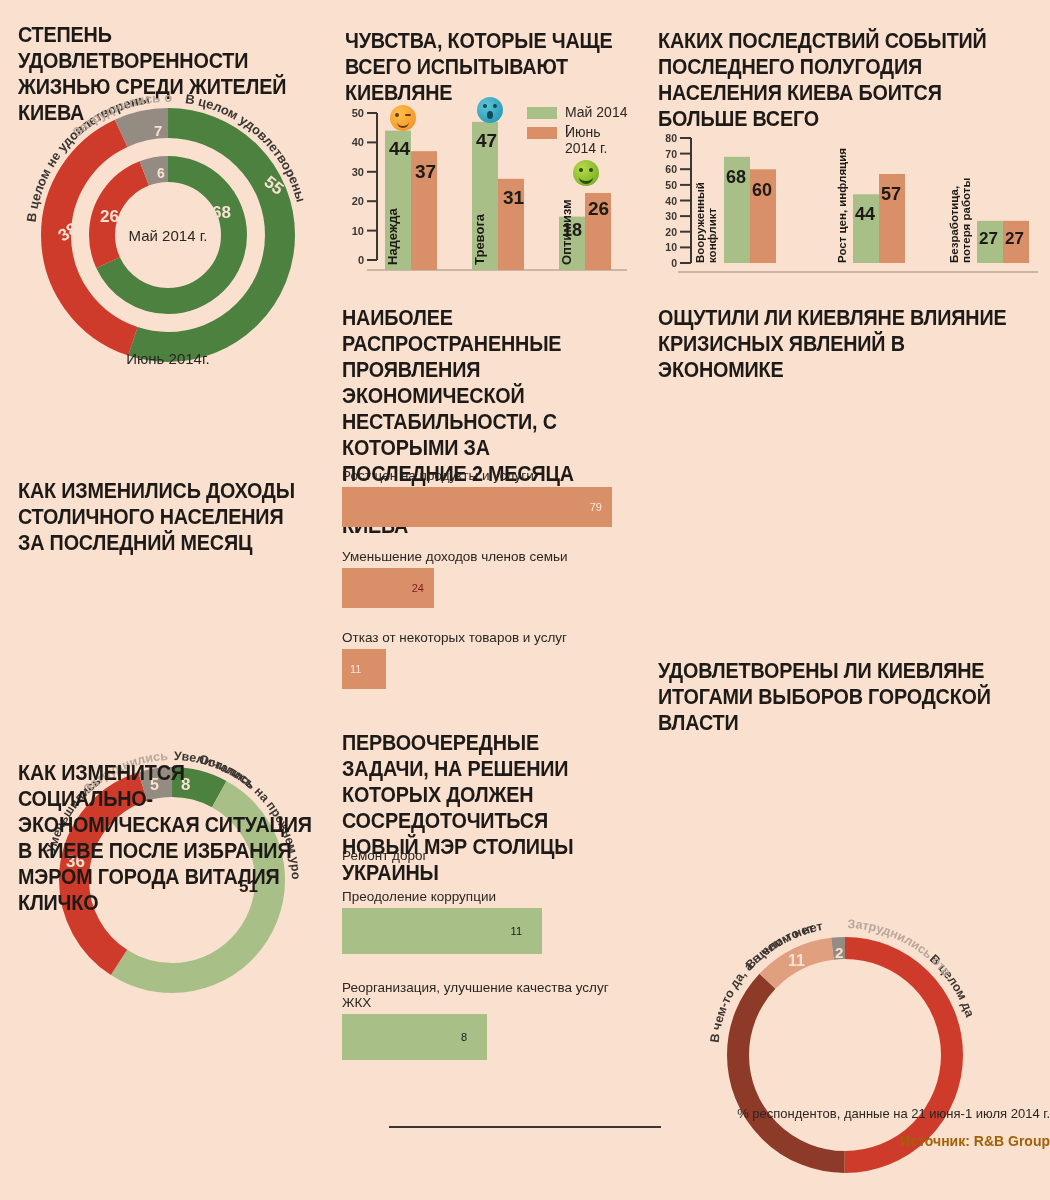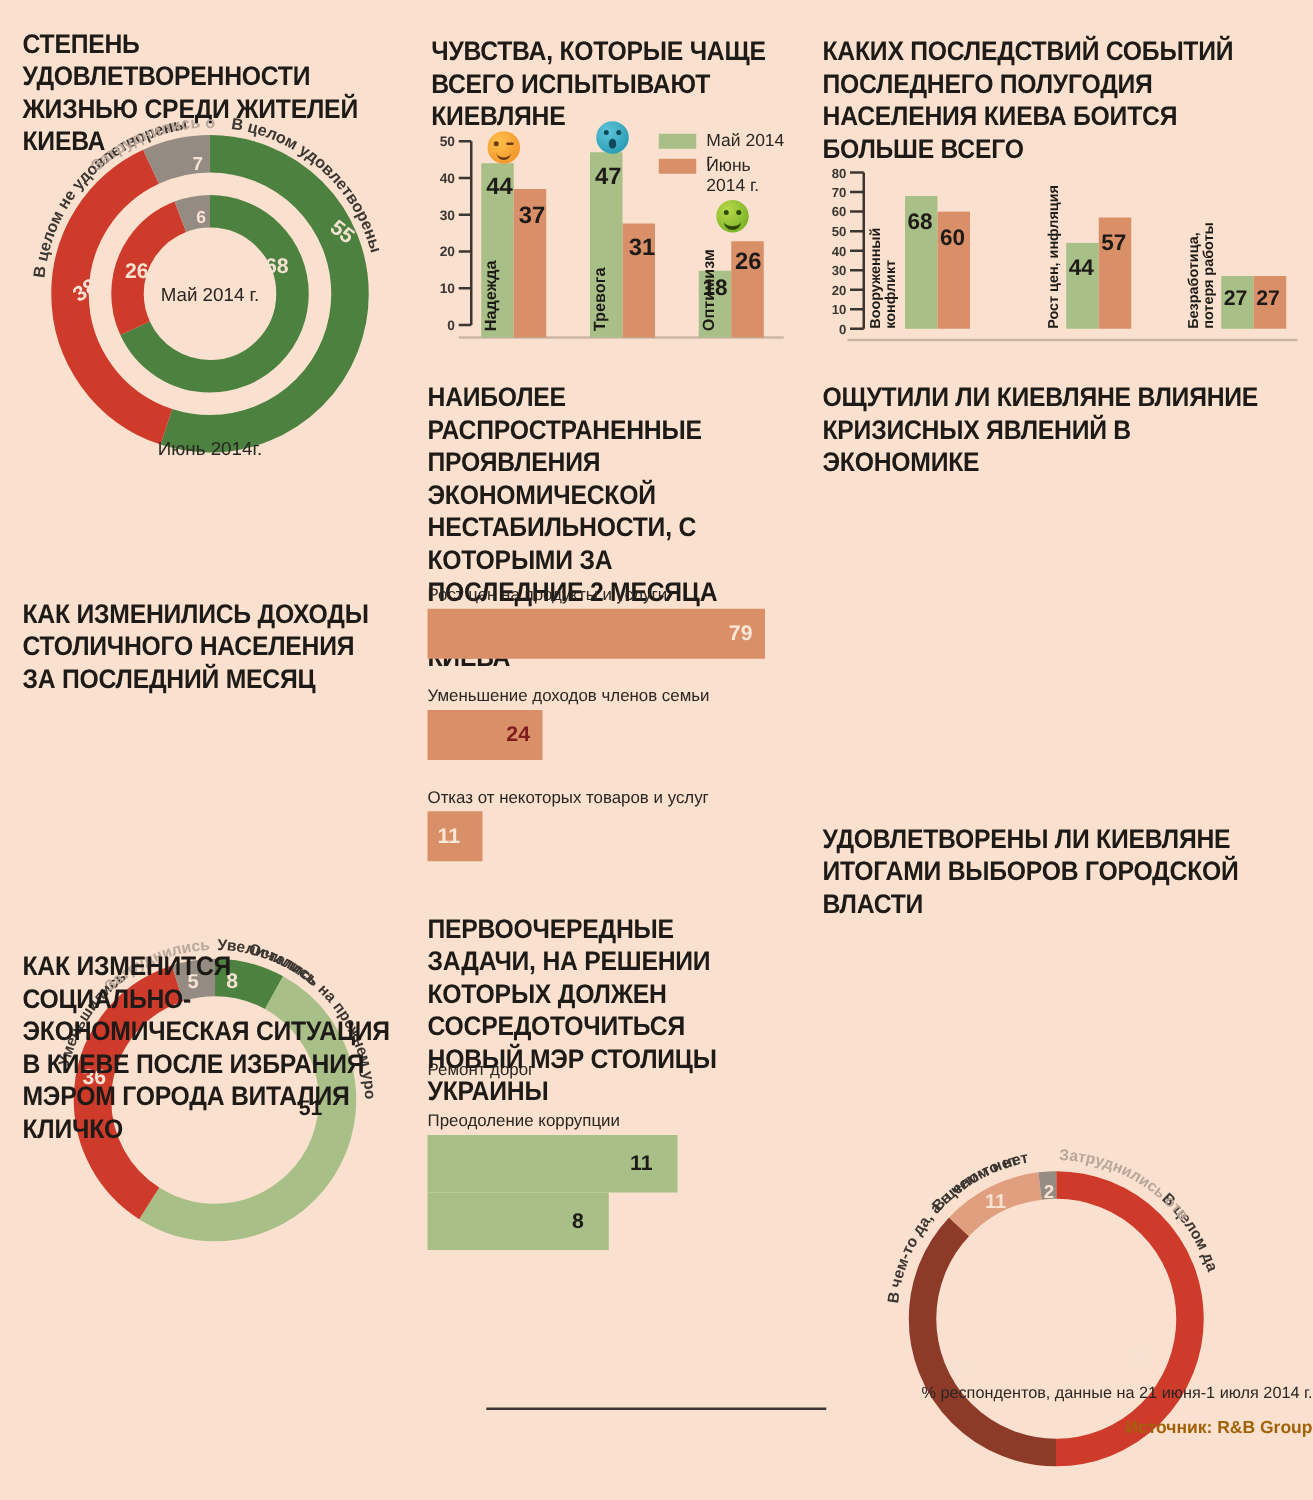--- a/index.html
+++ b/index.html
@@ -27,21 +27,21 @@
   .donut-wrap{position:relative;}
   .donut-wrap svg{display:block;overflow:visible;}
   .legend-item{position:absolute;font-size:14px;color:#2a2622;}
   .legend-swatch{position:absolute;width:30px;height:12px;}
   .emoji{position:absolute;border-radius:50%;}
   
   .hbar-label{font-size:13.5px;color:#2a2622;margin-bottom:4px;}
   .hbar{position:relative;height:40px;}
   .hbar span{
     position:absolute;right:10px;top:50%;transform:translateY(-50%);
-    font-weight:bold;font-size:17px;
+    font-weight:normal;font-size:11px;
   }
   
   .footer{position:absolute;text-align:right;width:100%;}
   .footer .note{font-size:13px;color:#2a2622;}
   .footer .rule{height:2px;background:#3b3632;margin:5px auto 5px auto;width:272px;}
   .footer .src{font-size:14px;font-weight:bold;color:#a16207;}
 </style>
 </head>
 <body>
 
@@ -306,20 +306,21 @@
 <div class="panel" style="left:342px;top:730px;width:300px;">
   <h2 class="title">ПЕРВООЧЕРЕДНЫЕ ЗАДАЧИ, НА РЕШЕНИИ КОТОРЫХ ДОЛЖЕН СОСРЕДОТОЧИТЬСЯ НОВЫЙ МЭР СТОЛИЦЫ УКРАИНЫ</h2>
 </div>
 
 <div class="panel" style="left:342px;top:848px;width:285px;">
   <div class="hbar-label">Ремонт дорог</div>
   <div class="hbar-label" style="margin-top:26px;">Преодоление коррупции</div>
   <div class="hbar" style="width:200px;height:46px;background:#a8bf87;">
     <span style="color:#1d1a17;right:20px;">11</span>
   </div>
+  <div class="hbar-label" style="margin-top:26px;">Реорганизация, улучшение качества услуг ЖКХ</div>
   <div class="hbar" style="width:145px;height:46px;background:#a8bf87;">
     <span style="color:#1d1a17;right:20px;">8</span>
   </div>
 </div>
 
 <div class="panel" style="left:658px;top:658px;width:380px;">
   <h2 class="title">УДОВЛЕТВОРЕНЫ ЛИ КИЕВЛЯНЕ ИТОГАМИ ВЫБОРОВ ГОРОДСКОЙ ВЛАСТИ</h2>
 </div>
 
 <div class="footer" style="left:0;top:1106px;">

